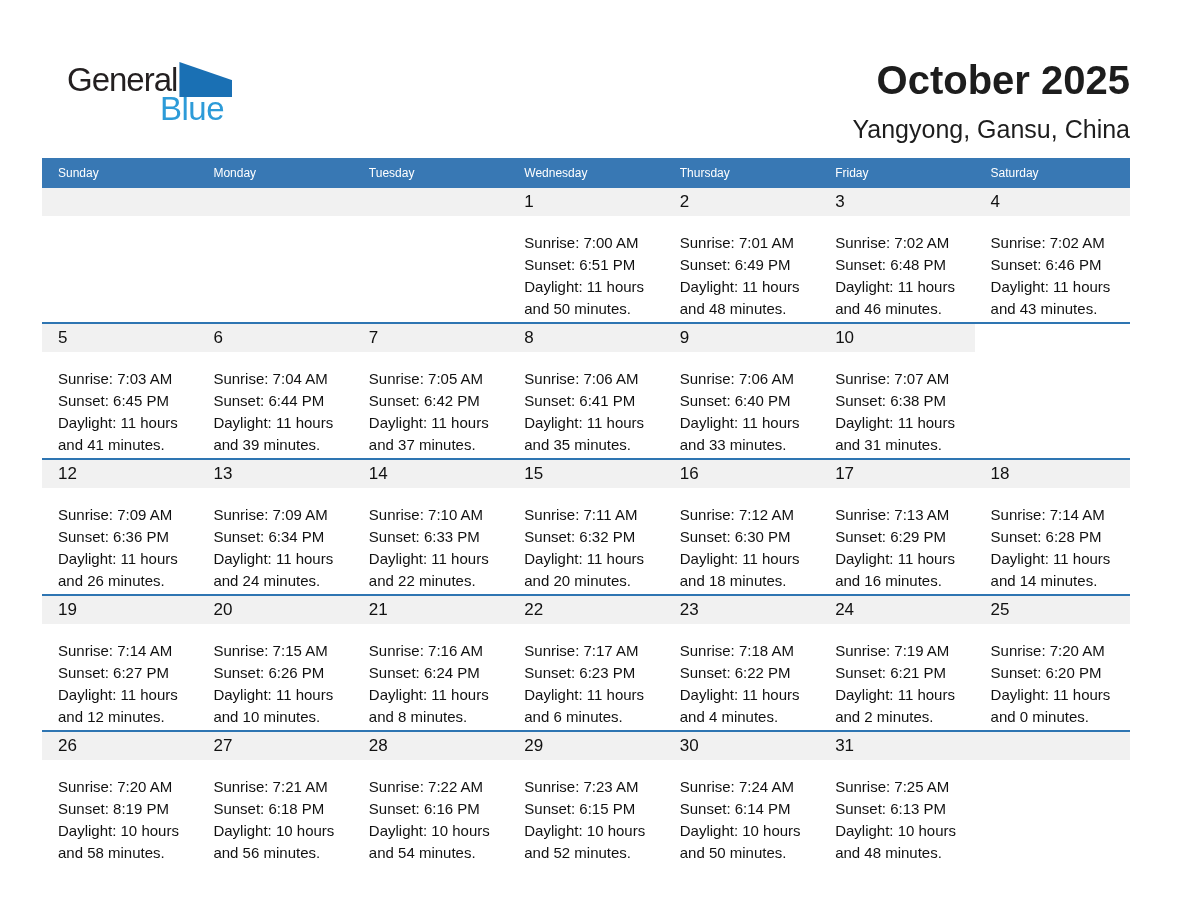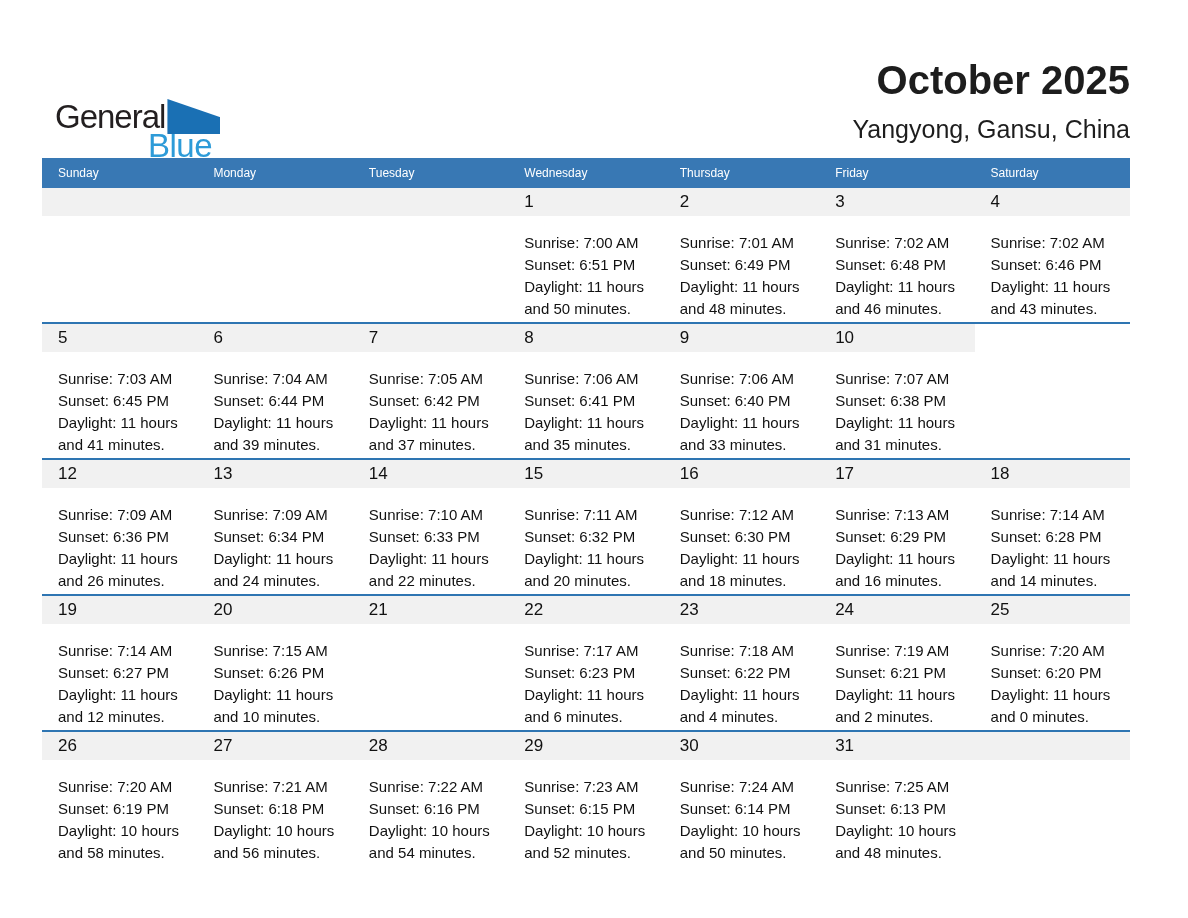--- a/index.html
+++ b/index.html
@@ -6,21 +6,21 @@
   body {
     width:1188px; height:918px;
     background:#ffffff;
     font-family:"Liberation Sans", sans-serif;
     color:#1a1a1a;
     position:relative;
     overflow:hidden;
   }
 
   
-  .logo { position:absolute; left:55px; top:62px;margin-top:37px; }
+  .logo { position:absolute; left:67px; top:62px; }
   .logo-top { display:flex; align-items:flex-end; }
   .logo-general {
     font-size:33px; line-height:36px; letter-spacing:-1px;
     color:var(--logo_text, #231f20); font-weight:500;
   }
   .logo-triangle {
     width:53px; height:35px; margin-left:2px; margin-bottom:1px;
     background:var(--logo_triangle, #1a70b4);
     clip-path:polygon(0 0, 100% 52%, 100% 100%, 0 100%);
   }
@@ -303,20 +303,25 @@
             <div class="cell-body">
               <div>Sunrise: 7:15 AM</div>
               <div>Sunset: 6:26 PM</div>
               <div>Daylight: 11 hours and 10 minutes.</div>
             </div>
           </div>
           <div class="cell">
             <div class="date-band">
               <span>21</span>
             </div>
+            <div class="cell-body">
+              <div>Sunrise: 7:16 AM</div>
+              <div>Sunset: 6:24 PM</div>
+              <div>Daylight: 11 hours and 8 minutes.</div>
+            </div>
           </div>
           <div class="cell">
             <div class="date-band">
               <span>22</span>
             </div>
             <div class="cell-body">
               <div>Sunrise: 7:17 AM</div>
               <div>Sunset: 6:23 PM</div>
               <div>Daylight: 11 hours and 6 minutes.</div>
             </div>
@@ -352,21 +357,21 @@
             </div>
           </div>
         </div>
         <div class="week">
           <div class="cell">
             <div class="date-band">
               <span>26</span>
             </div>
             <div class="cell-body">
               <div>Sunrise: 7:20 AM</div>
-              <div>Sunset: 6:19 PM</div>
+              <div>Sunset: 8:19 PM</div>
               <div>Daylight: 10 hours and 58 minutes.</div>
             </div>
           </div>
           <div class="cell">
             <div class="date-band">
               <span>27</span>
             </div>
             <div class="cell-body">
               <div>Sunrise: 7:21 AM</div>
               <div>Sunset: 6:18 PM</div>

